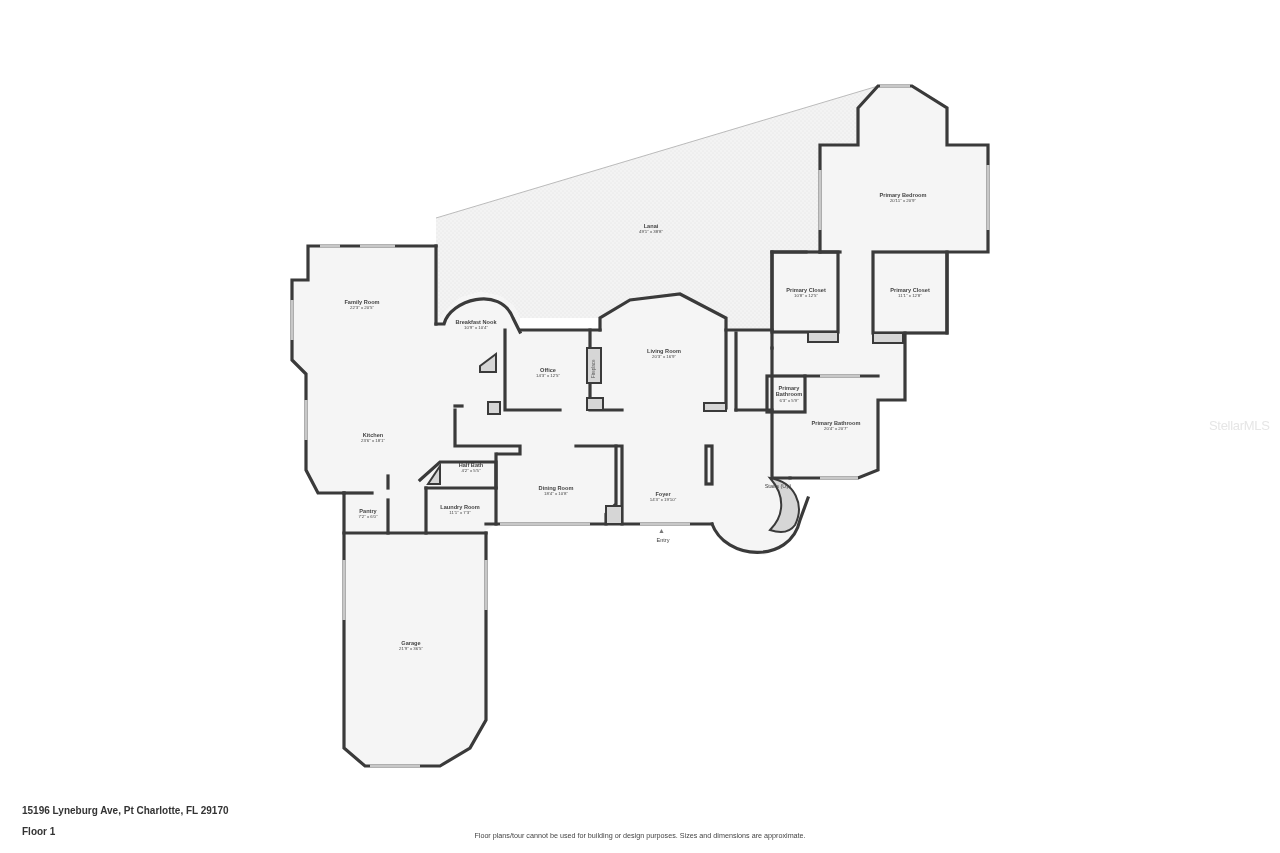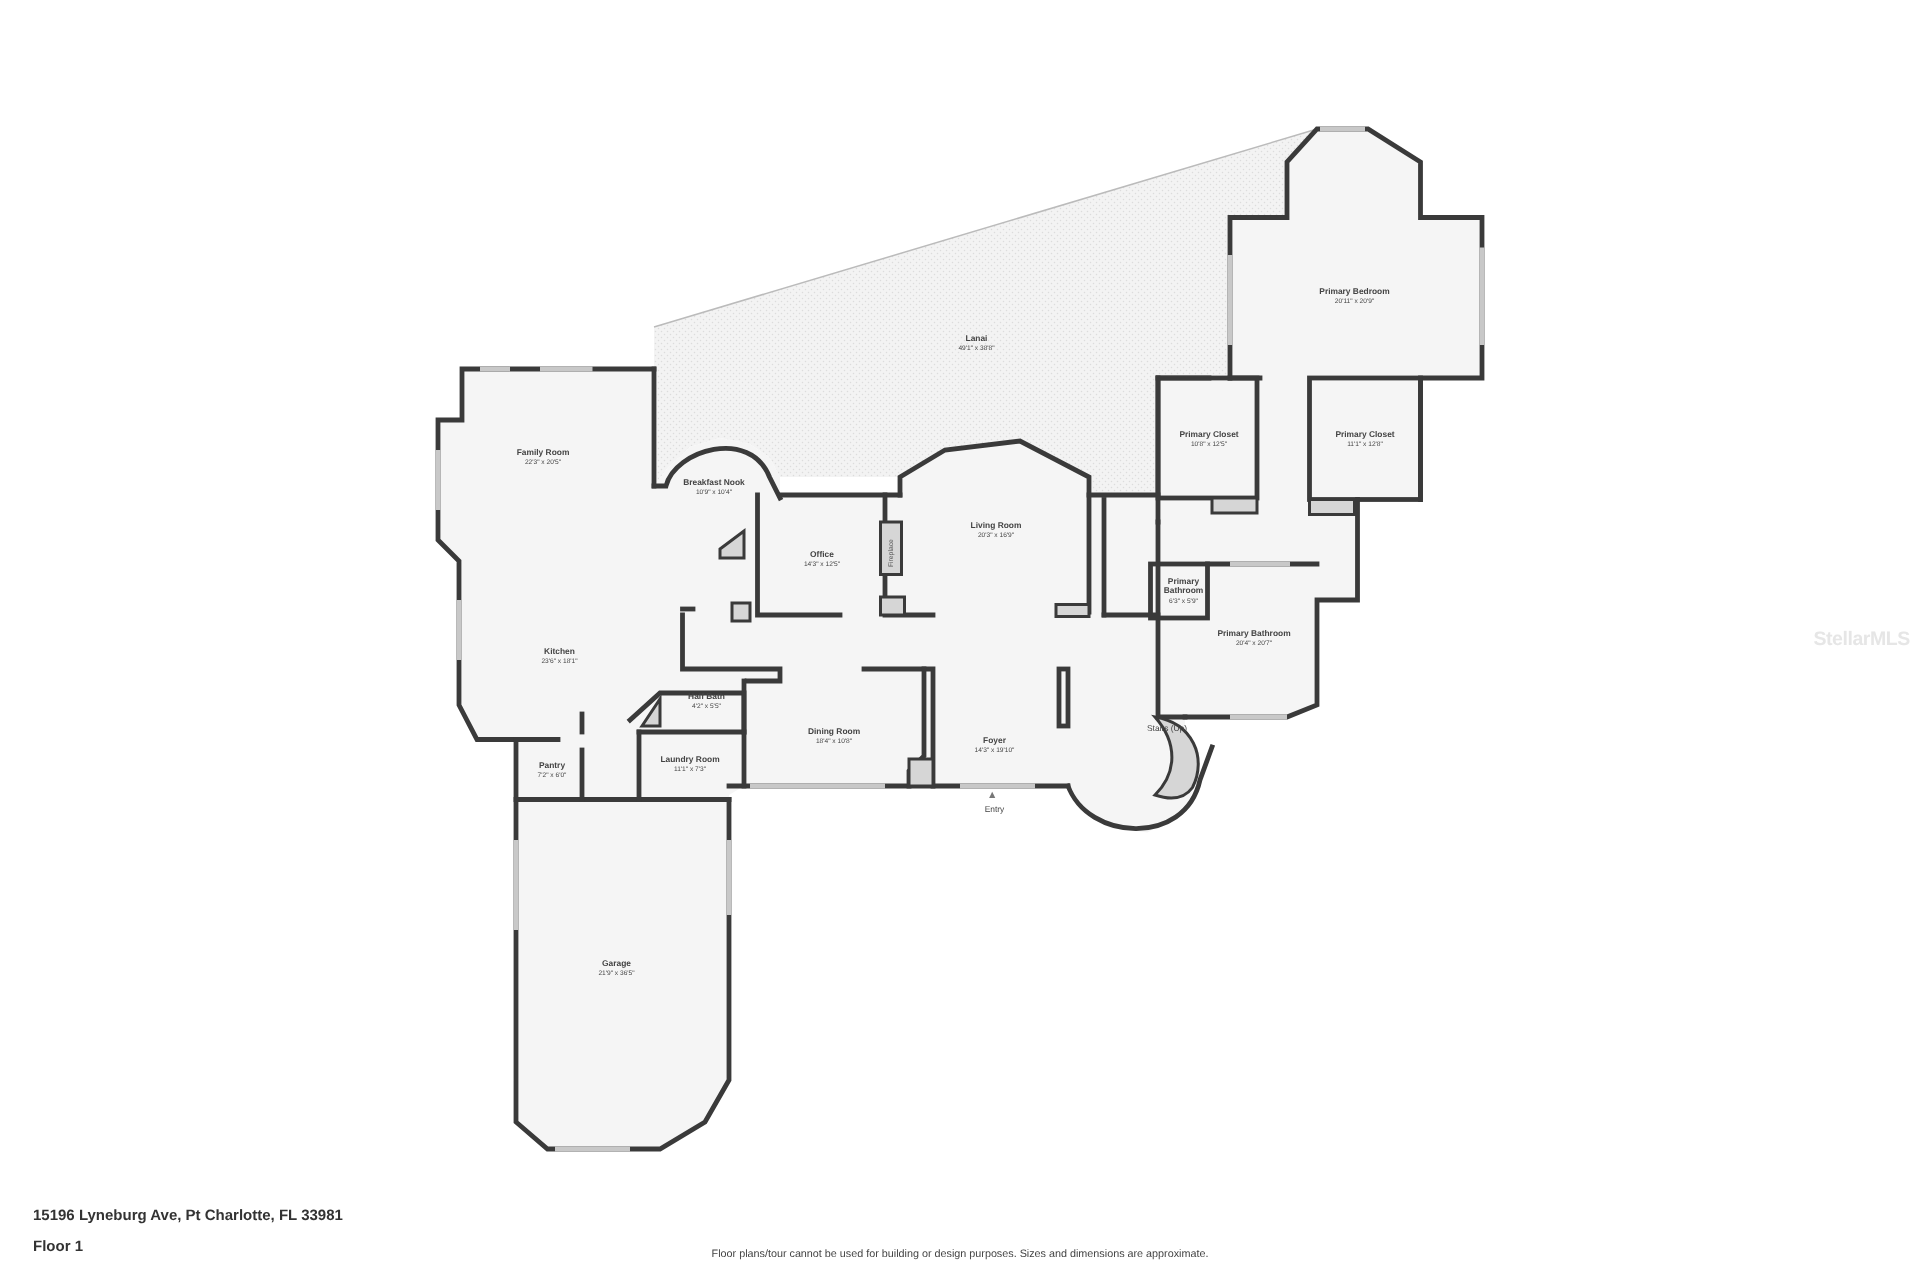--- a/index.html
+++ b/index.html
@@ -10,21 +10,21 @@
   .win{stroke:#c8c8c8;stroke-width:3.2;}
   .floor{fill:#f5f5f5;}
   .lanai{fill:url(#dots);}
   .fixture{fill:#d6d6d6;stroke:#3a3a3a;stroke-width:2;}
   .lbl{position:absolute;transform:translate(-50%,0);text-align:center;color:#444;white-space:nowrap;line-height:1.15;}
   .lbl .n{font-size:5.6px;font-weight:bold;display:block;}
   .lbl .d{font-size:4.4px;display:block;}
   .footer-addr{position:absolute;left:22px;top:805px;font-size:10px;font-weight:bold;color:#333;}
   .footer-floor{position:absolute;left:22px;top:826px;font-size:10px;font-weight:bold;color:#333;}
   .disclaimer{position:absolute;left:640px;top:831px;transform:translateX(-50%);font-size:7.2px;font-weight:normal;color:#444;white-space:nowrap;}
-  .watermark{position:absolute;left:1209px;top:418px;font-size:13px;font-weight:bold;color:#e6e6e6;letter-spacing:-0.3px;}
+  .watermark{position:absolute;left:1209px;top:418px;font-size:13px;font-weight:normal;color:#e6e6e6;letter-spacing:-0.3px;}
   .fp-text{position:absolute;left:593px;top:355px;font-size:4.5px;color:#555;transform:rotate(-90deg);transform-origin:left top;}
   .entry-arrow{position:absolute;left:658px;top:527px;font-size:7px;color:#777;}
 </style>
 </head>
 <body>
 
 <svg class="plan" viewBox="0 0 1280 853" xmlns="http://www.w3.org/2000/svg">
   <defs>
     <pattern id="dots" width="4" height="4" patternUnits="userSpaceOnUse">
       <rect width="4" height="4" fill="#f3f3f3"></rect>
@@ -185,15 +185,15 @@
 
 <div class="fp-text" style="left:591px;top:378px;">Fireplace</div>
 
 <div class="entry-arrow">▲</div>
 <div class="lbl" style="left:663px;top:537px;">
     <span class="n" style="font-weight:normal">Entry</span>
   </div>
 
 <div class="watermark">StellarMLS</div>
 
-<div class="footer-addr">15196 Lyneburg Ave, Pt Charlotte, FL 33981</div>
+<div class="footer-addr">15196 Lyneburg Ave, Pt Charlotte, FL 29170</div>
 <div class="footer-floor">Floor 1</div>
 <div class="disclaimer">Floor plans/tour cannot be used for building or design purposes. Sizes and dimensions are approximate.</div>
 
 </body></html>

